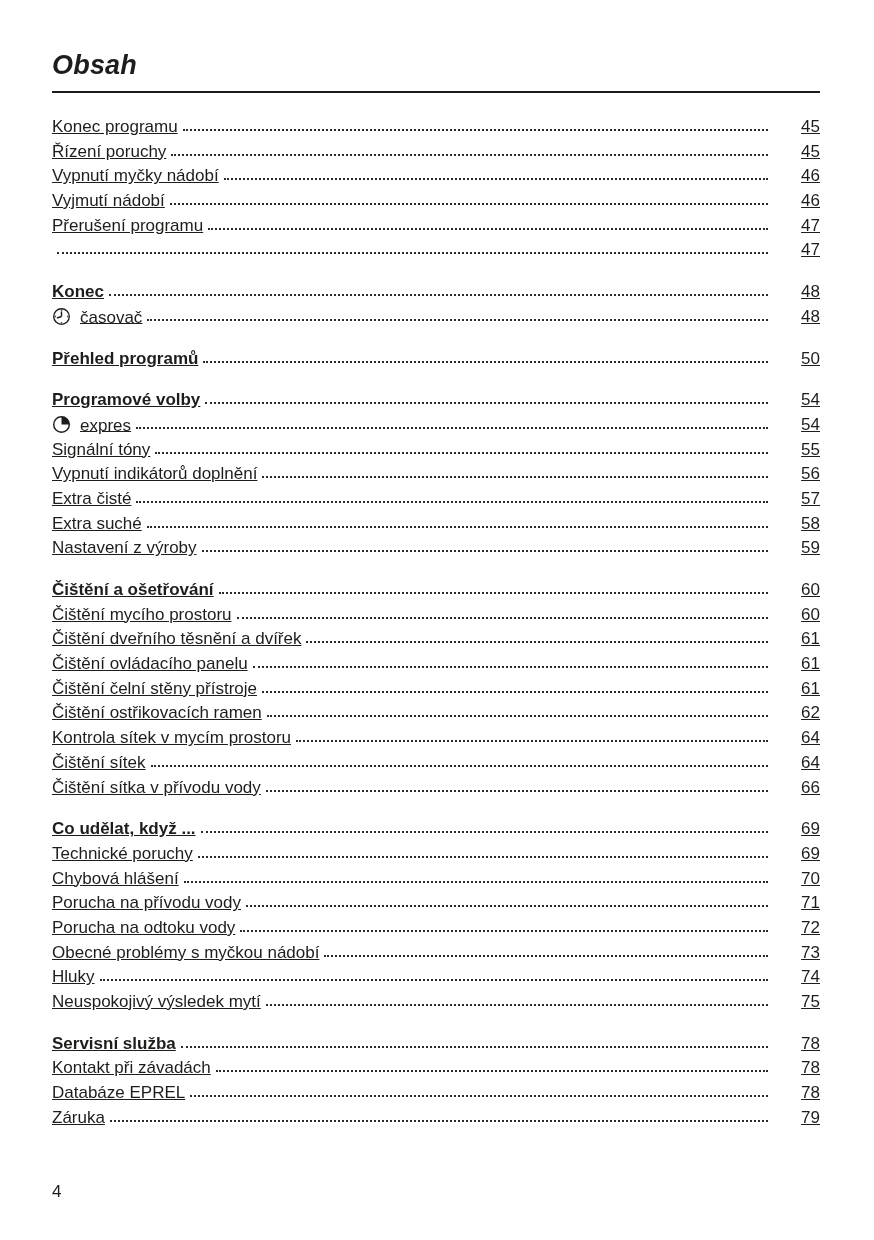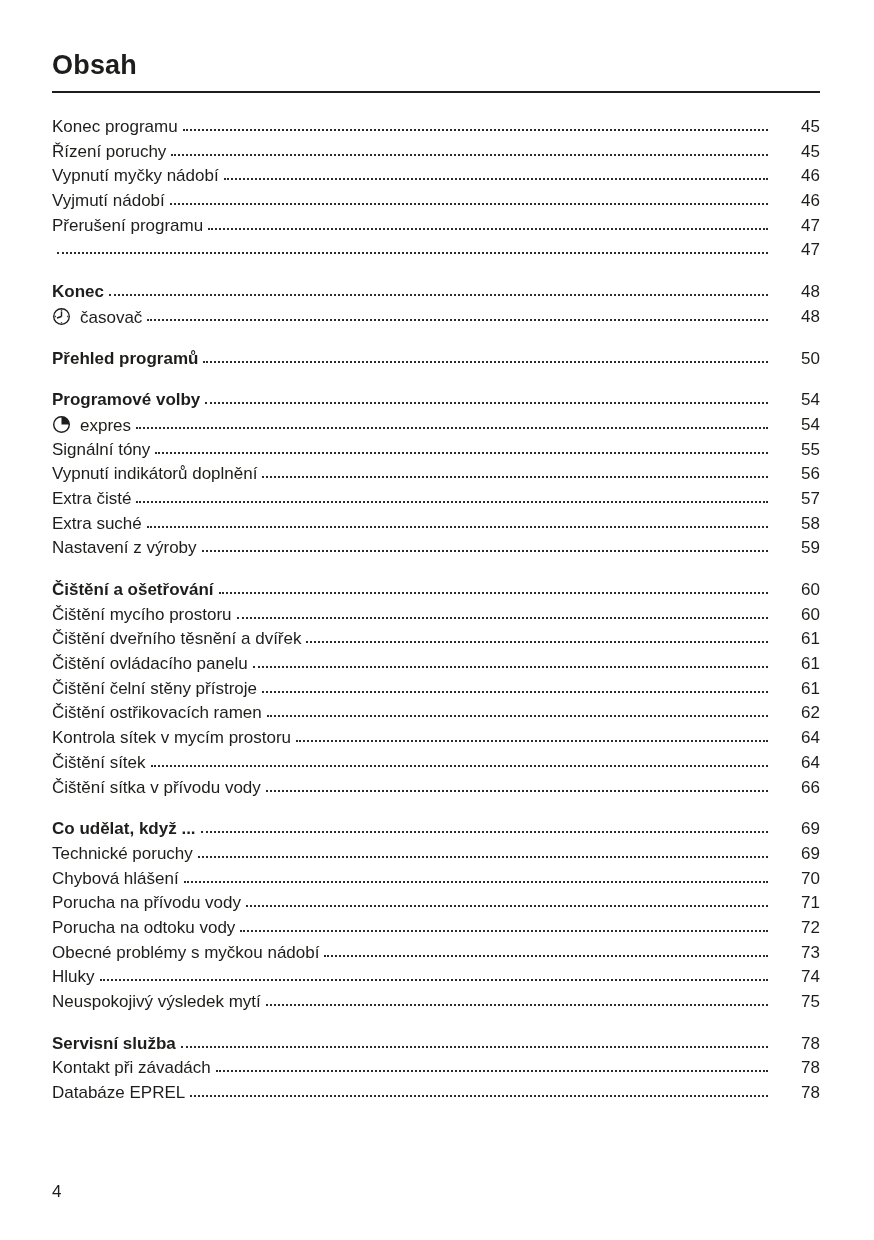--- a/index.html
+++ b/index.html
@@ -20,38 +20,40 @@
     left: 52px;
     top: 48px;
     width: 768px;
   }
   .doc-title {
     font-size: 27px;
     font-weight: bold;
     letter-spacing: 0.2px;
     margin: 0 0 9px 0;
     line-height: 34px;
+    font-style: italic;
   }
   .title-rule {
     border: none;
     border-top: 2px solid #1d1d1b;
     margin: 0;
     width: 100%;
   }
   .toc-list {
     margin-top: 24px;
     font-size: 17px;
   }
   .toc-section { margin-top: 17px; }
   .toc-section:first-child { margin-top: 0; }
   .toc-row {
     display: flex;
     align-items: baseline;
     height: 24.7px;
     white-space: nowrap;
+    text-decoration: underline;
   }
   .toc-row .label { flex: none; }
   .toc-row.bold .label { font-weight: bold; }
   .leader {
     flex: 1 1 auto;
     min-width: 12px;
     border-bottom: 2.2px dotted #2a2a2a;
     margin: 0 10px 0 5px;
     align-self: baseline;
     position: relative;
@@ -280,17 +282,22 @@
         <div class="toc-row">
     <span class="label"><span>Kontakt při závadách</span></span>
     <span class="leader"></span>
     <span class="pg">78</span>
   </div>
         <div class="toc-row">
     <span class="label"><span>Databáze EPREL</span></span>
     <span class="leader"></span>
     <span class="pg">78</span>
   </div>
+        <div class="toc-row">
+    <span class="label"><span>Záruka</span></span>
+    <span class="leader"></span>
+    <span class="pg">79</span>
+  </div>
       </div>
     </div>
 </div>
 
 <div class="footer-page-number">4</div>
 
 </body></html>

